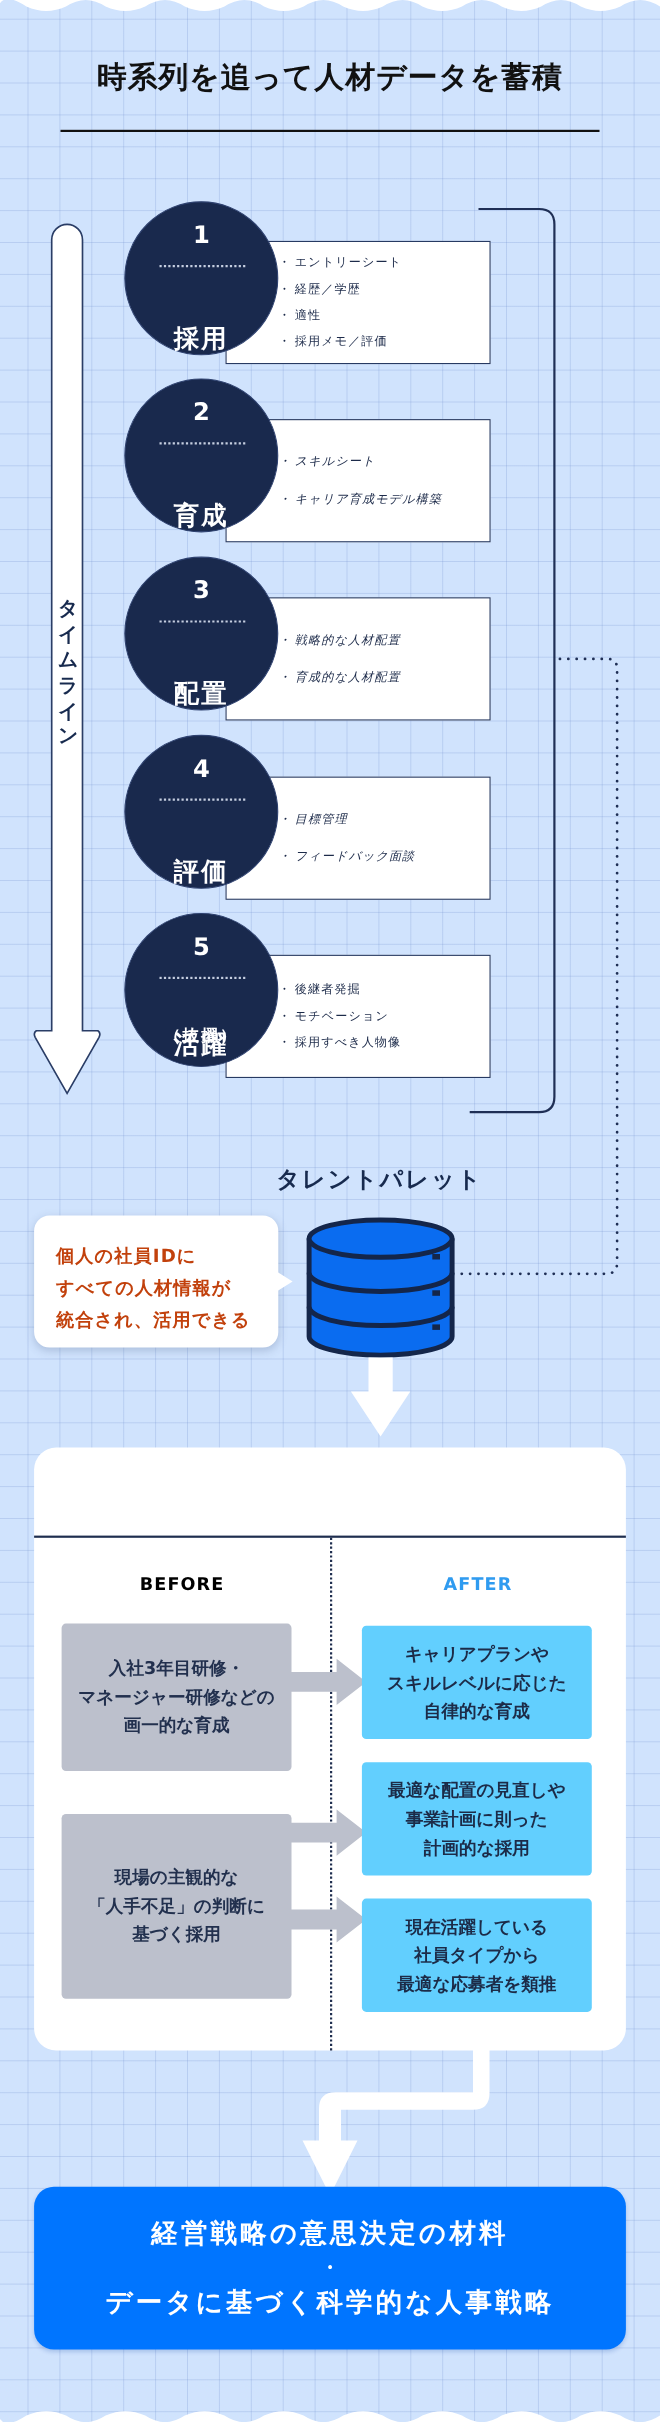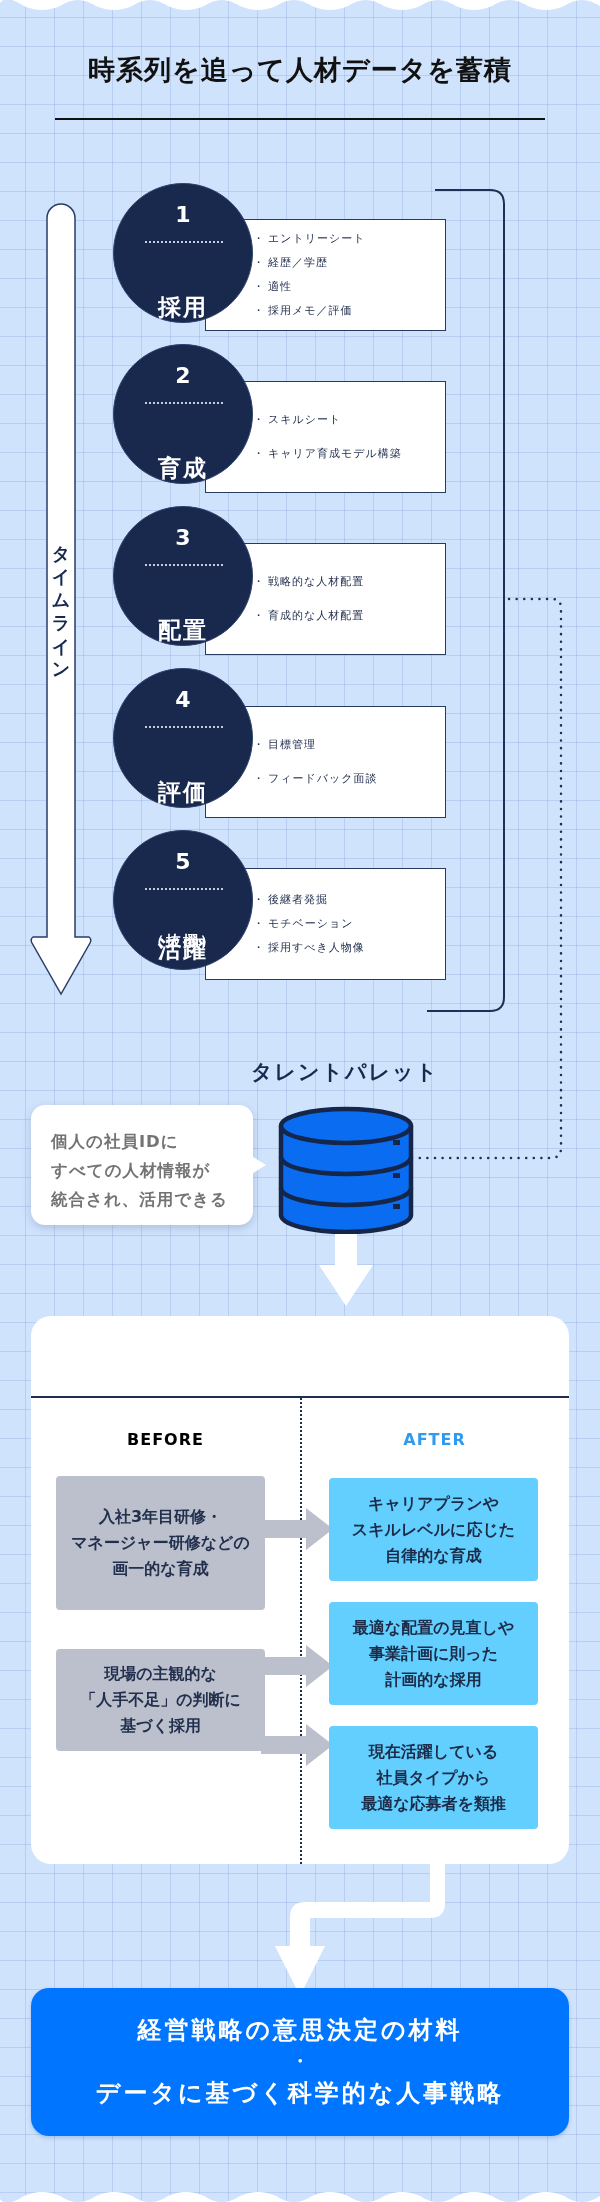--- a/index.html
+++ b/index.html
@@ -37,37 +37,37 @@
   .step-dots { position: absolute; top: 57px; left: 31px; width: 78px; border-top: 2px dotted #c5cee0; }
   .step-name { position: absolute; top: 70px; left: 0; width: 100%; font-size: 23px; font-weight: bold; letter-spacing: 2px; margin-top: 38px; }
   .step-sub { position: absolute; top: 101px; left: 0; width: 100%; font-size: 15px; font-weight: bold; letter-spacing: 2px; }
   .step-box {
     position: absolute; left: 205px; width: 241px; height: 112px;
     background: #fff; border: 1.5px solid #273a62; z-index: 1;
   }
   .step-box ul { list-style: none; position: absolute; left: 0; width: 100%; top: 50%; transform: translateY(-50%); padding-left: 62px; }
   .step-box li { font-size: 11px; line-height: 24px; color: #1d2b4a; position: relative; letter-spacing: 1px; }
   .step-box li::before { content: "・"; position: absolute; left: -15px; }
-  .step-box li.spaced { margin-bottom: 10px; }
+  .step-box li.spaced { margin-bottom: 10px; font-style: italic; }
   .step-box li.spaced:last-child { margin-bottom: 0; }
 
   #timeline-label {
     position: absolute; left: 49px; top: 532px; width: 24px;
     font-size: 18px; font-weight: bold; writing-mode: vertical-rl;
     letter-spacing: 3px; color: #172a4e;
   }
 
   
   #db-title { position: absolute; top: 1058px; left: 240px; width: 210px; text-align: center; font-size: 21px; font-weight: bold; letter-spacing: 2px; color: #172a4e; }
   #bubble {
     position: absolute; left: 31px; top: 1105px; width: 222px; height: 120px;
     background: #fff; border-radius: 14px; box-shadow: 0 3px 8px rgba(90,110,150,0.3);
     padding: 22px 0 0 20px;
   }
-  #bubble .line { font-size: 16.5px; font-weight: bold; line-height: 29px; color: #737373; letter-spacing: 1px; }
+  #bubble .line { font-size: 16.5px; font-weight: bold; line-height: 29px; color: #c2410c; letter-spacing: 1px; }
   #bubble-tip { position: absolute; left: 250px; top: 1155px; width: 0; height: 0; border-top: 10px solid transparent; border-bottom: 10px solid transparent; border-left: 16px solid #fff; }
 
   
   #compare-card { position: absolute; left: 31px; top: 1316px; width: 538px; height: 548px; background: #fff; border-radius: 20px; }
   #compare-title { position: absolute; top: 24px; left: 0; width: 100%; text-align: center; font-size: 24px; font-weight: bold; color: #14244a; letter-spacing: 2px; }
   #compare-rule { position: absolute; top: 80px; left: 0; width: 100%; height: 2px; background: #1f2e4f; }
   #compare-divider { position: absolute; top: 82px; left: 269px; height: 466px; border-left: 2px dotted #1f2e4f; }
   .col-head { position: absolute; top: 114px; font-size: 16px; font-weight: bold; letter-spacing: 1px; }
   #before-head { left: 0; width: 269px; text-align: center; color: #000000; }
   #after-head { left: 269px; width: 269px; text-align: center; color: #2f9bf0; }
@@ -217,21 +217,21 @@
   <div id="before-head" class="col-head">BEFORE</div>
   <div id="after-head" class="col-head">AFTER</div>
 
   <div class="before-box" style="top:160px;height:134px">
     <div>
       <div>入社3年目研修・</div>
       <div>マネージャー研修などの</div>
       <div>画一的な育成</div>
     </div>
   </div>
-  <div class="before-box" style="top:333px;height:102px">
+  <div class="before-box" style="top:333px;height:168px">
     <div>
       <div>現場の主観的な</div>
       <div>「人手不足」の判断に</div>
       <div>基づく採用</div>
     </div>
   </div>
 
   <div class="after-box" style="top:162px;height:103px">
     <div>
       <div>キャリアプランや</div>

